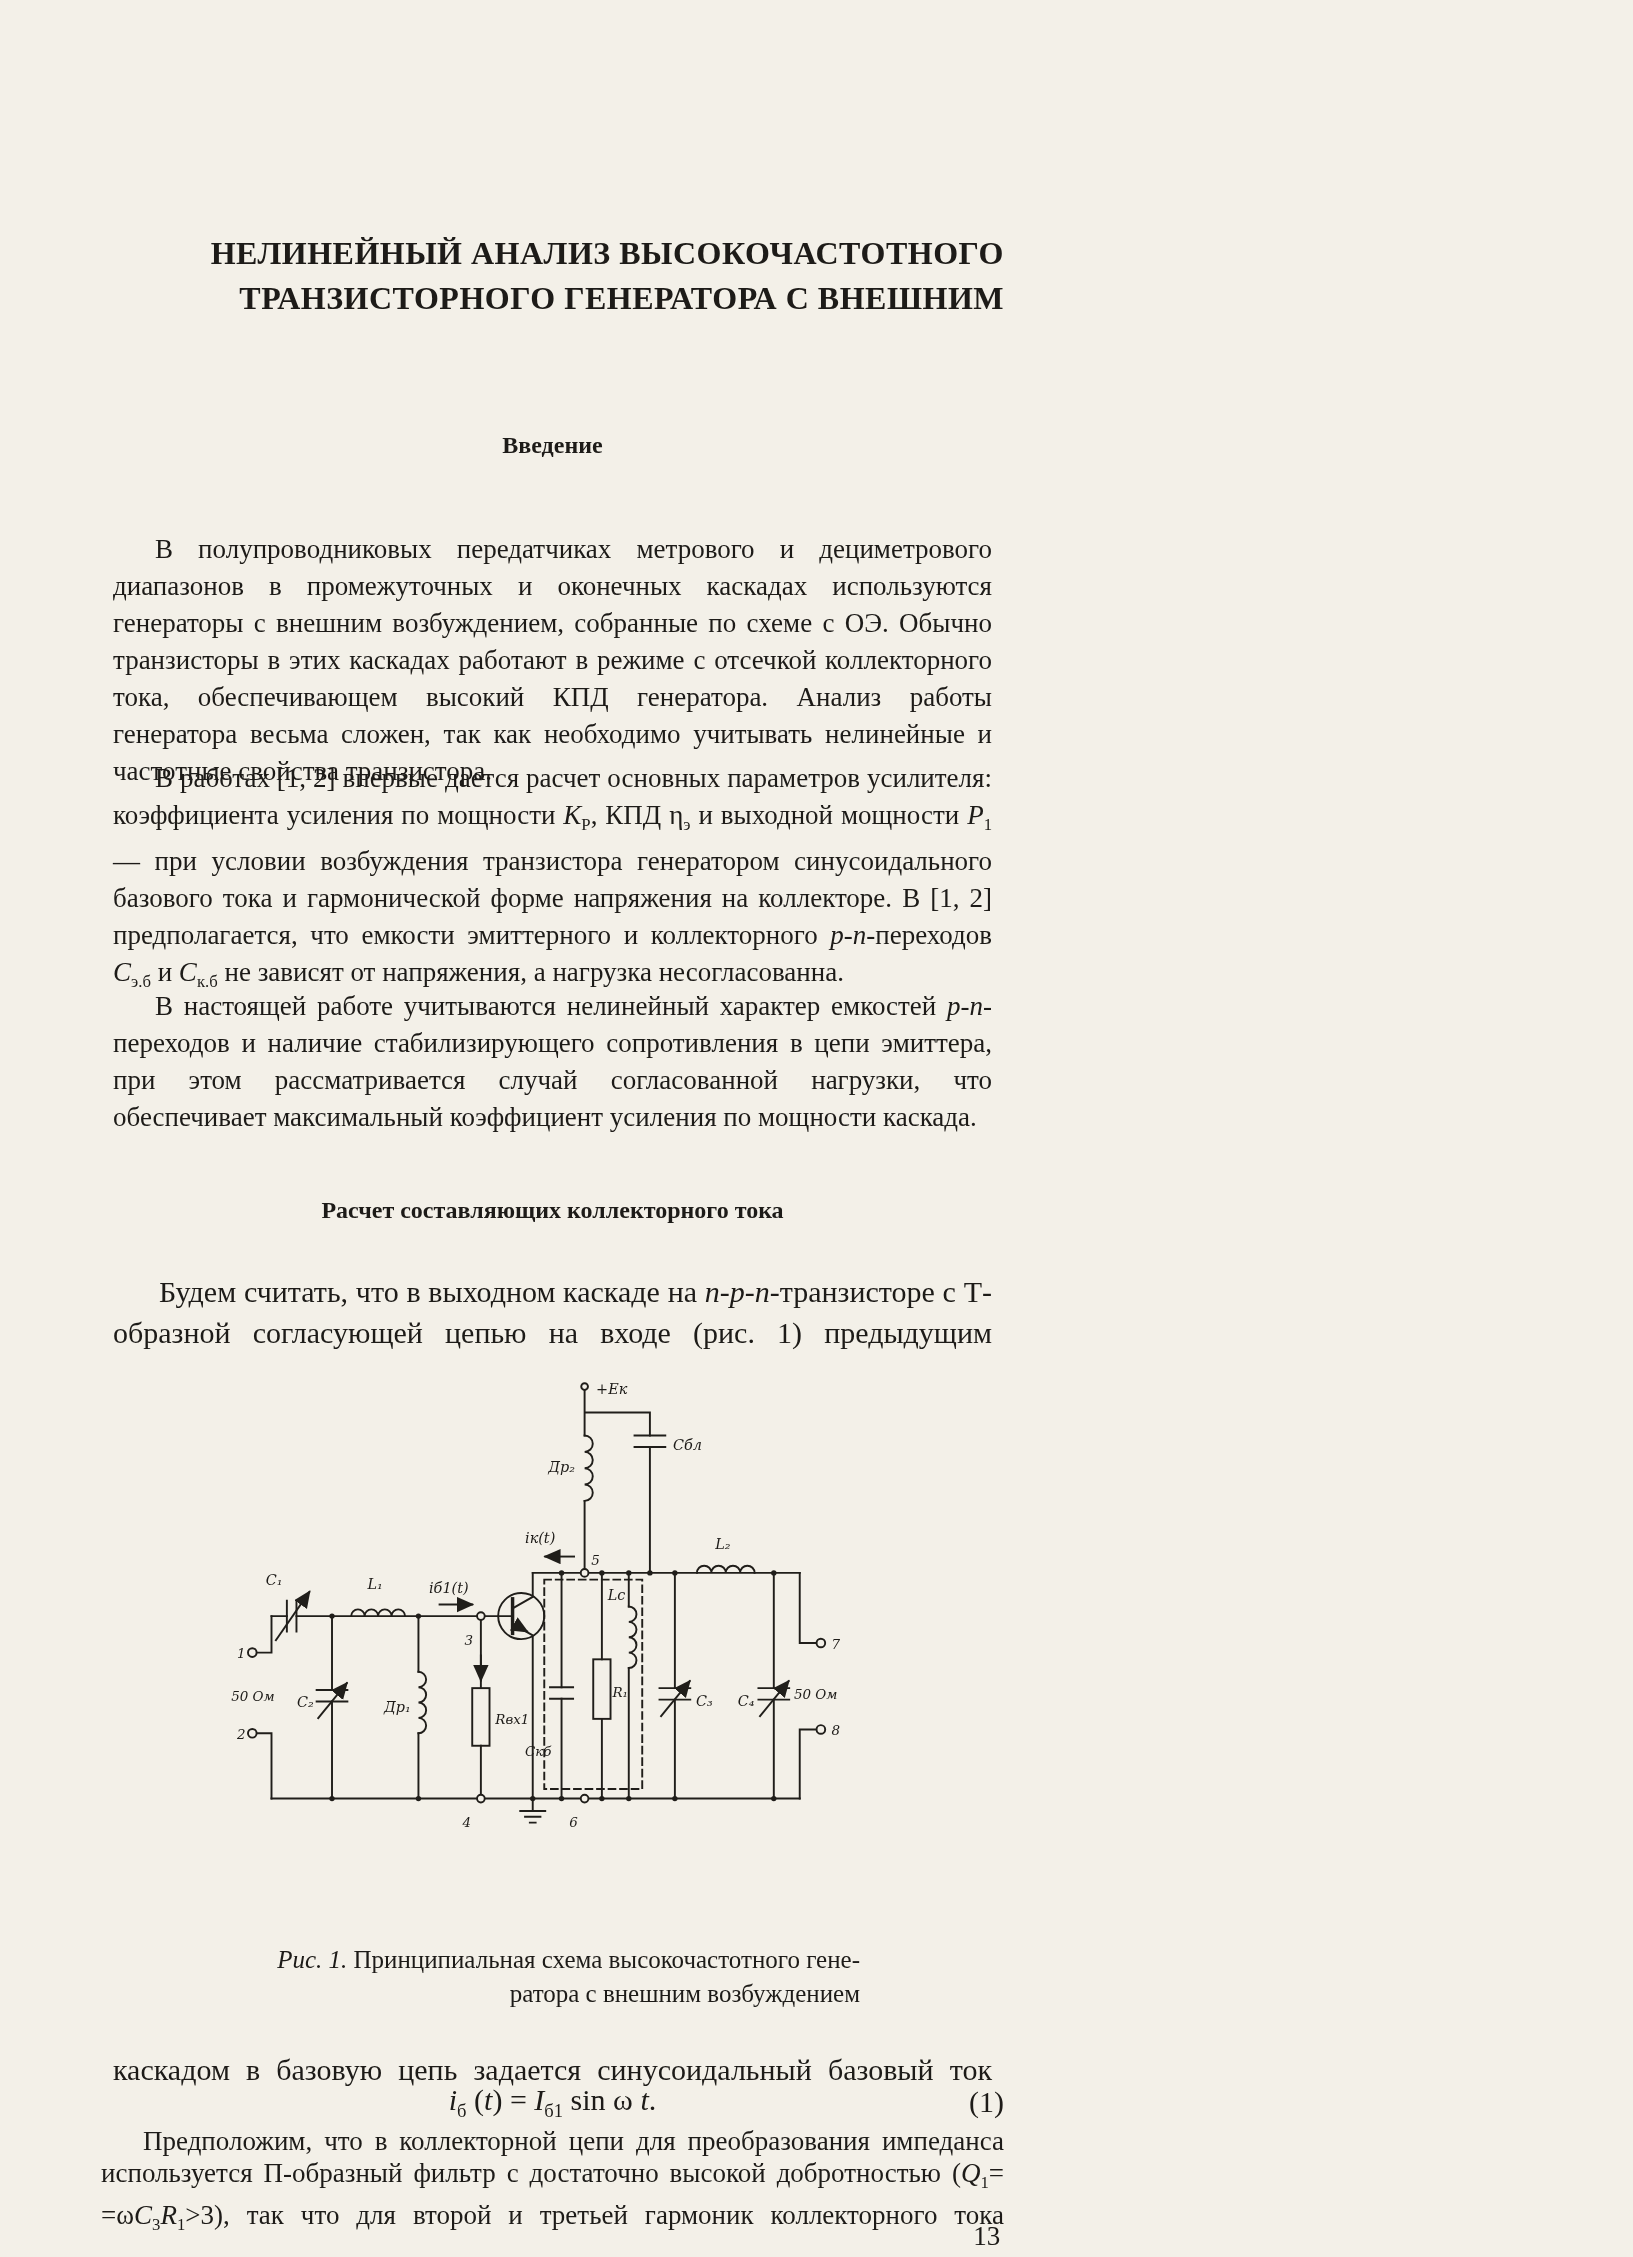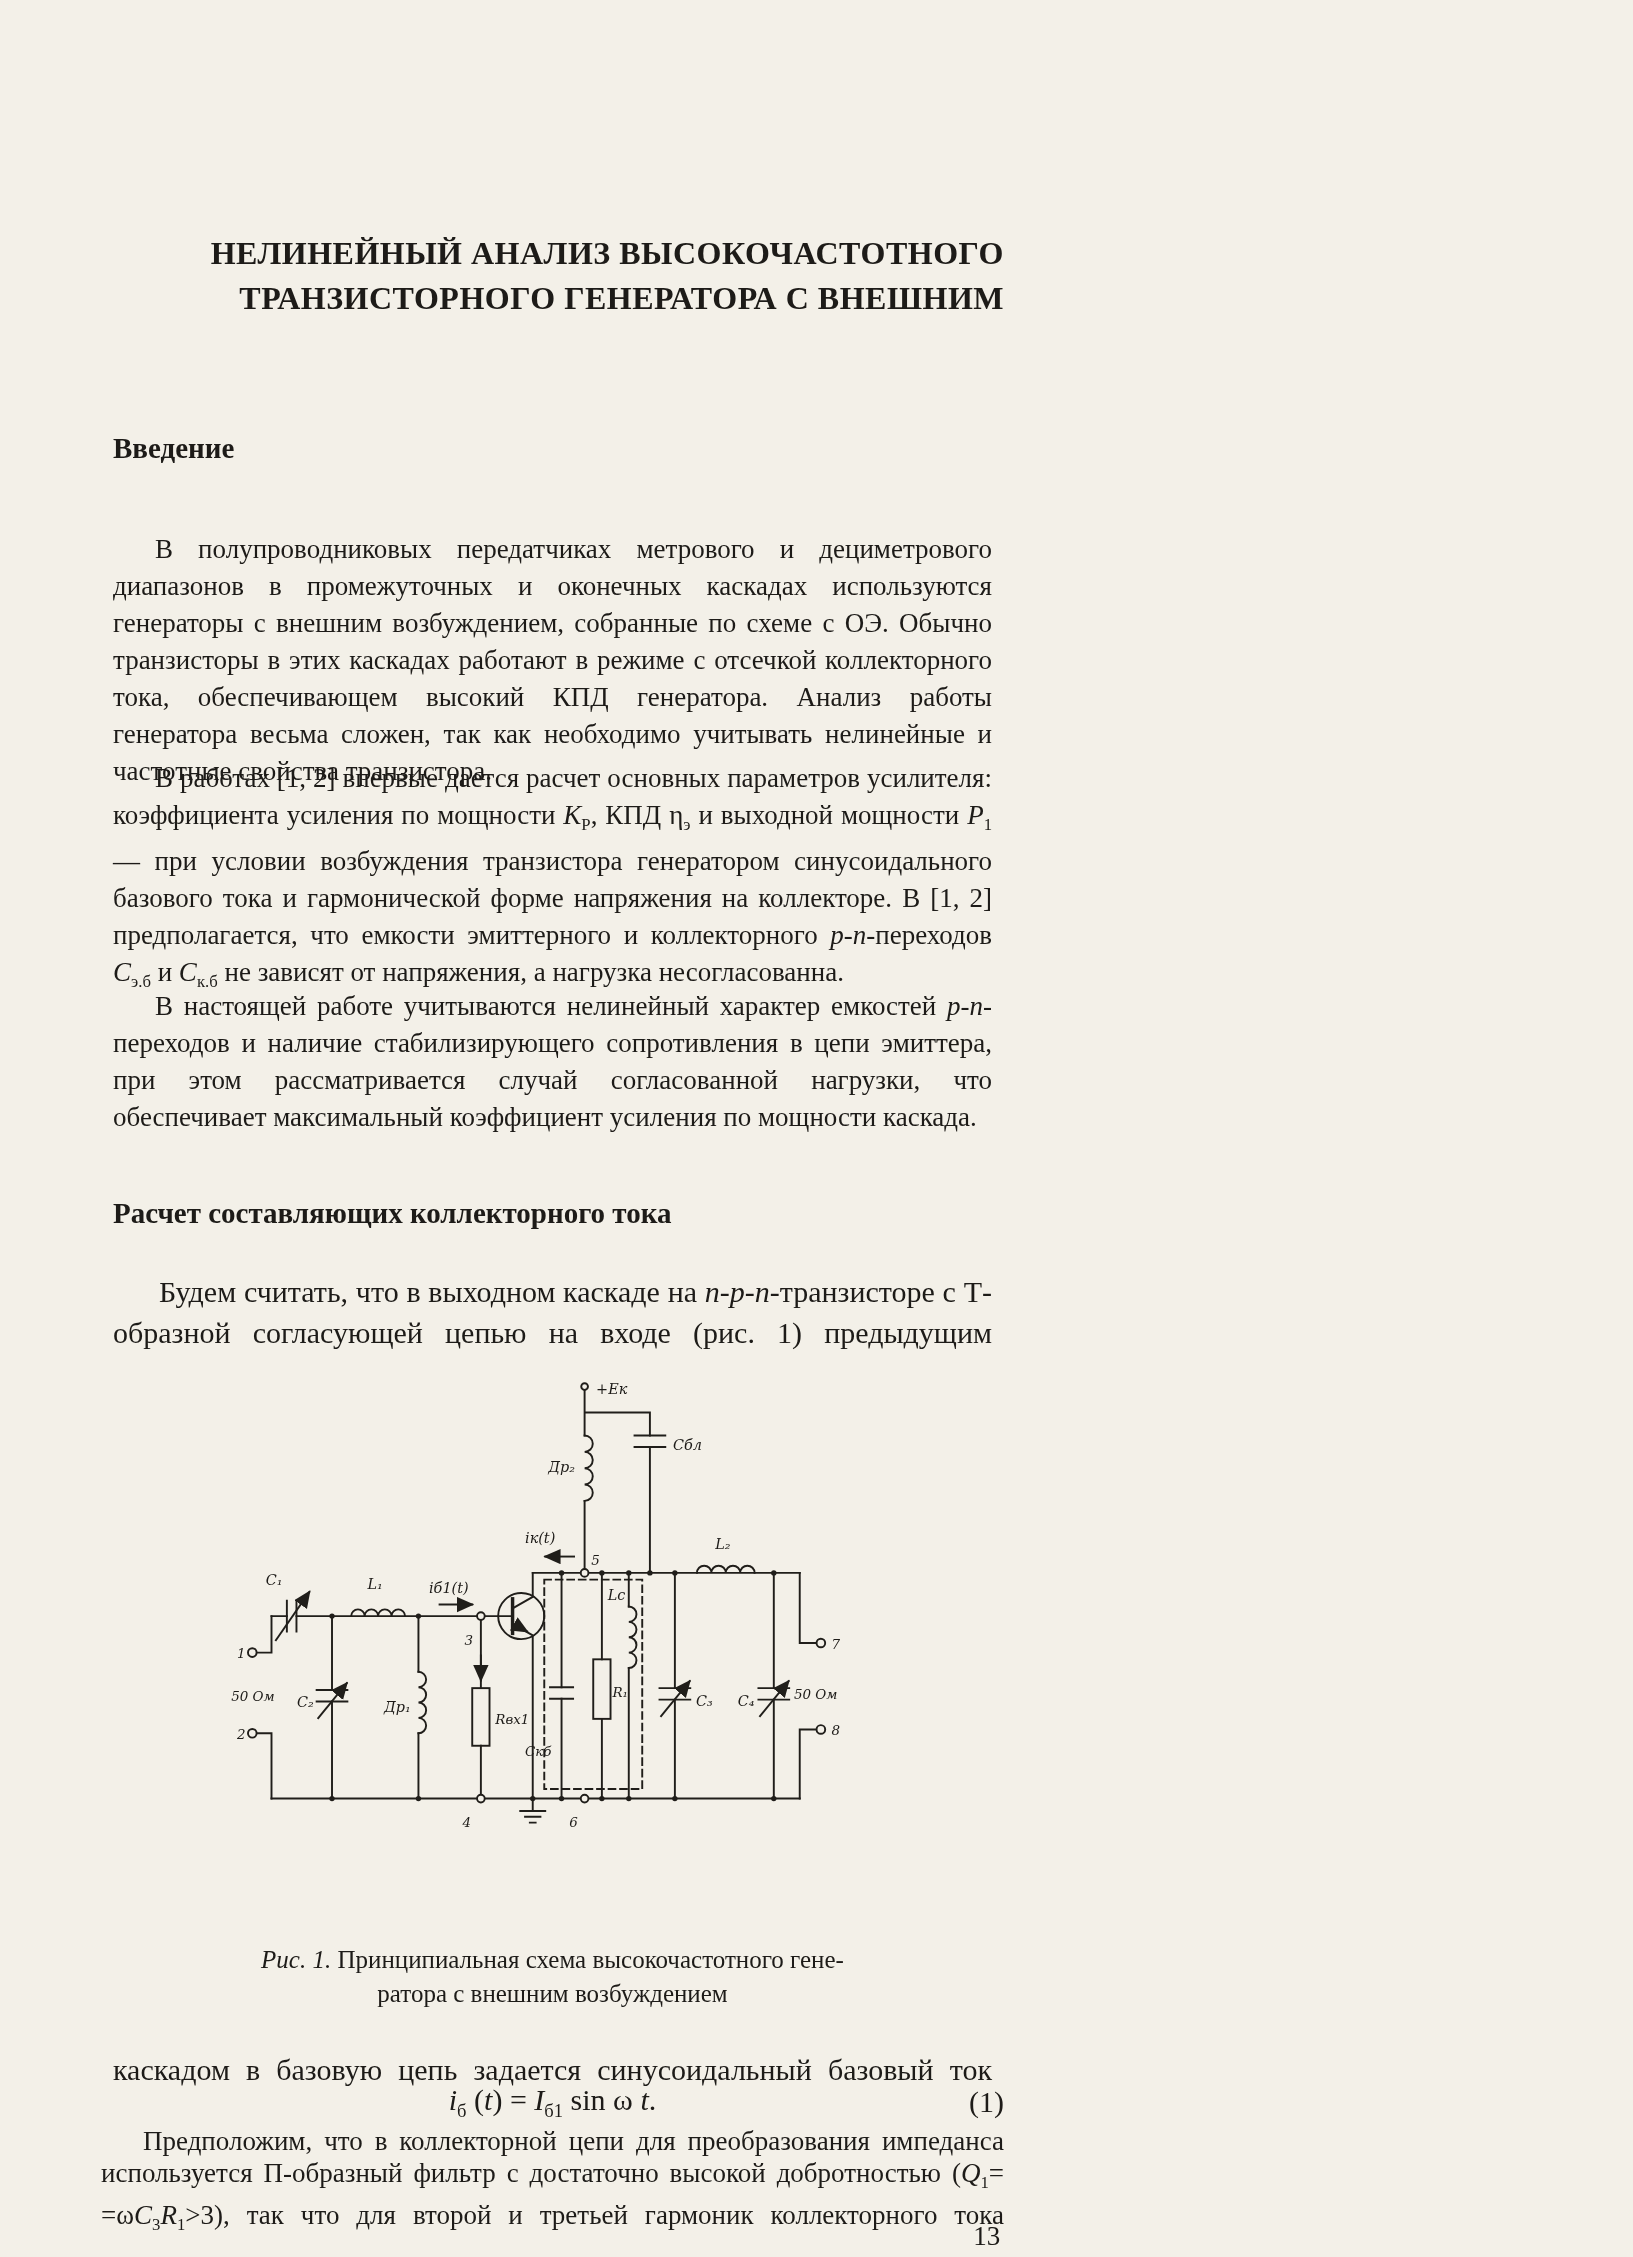--- a/index.html
+++ b/index.html
@@ -8,32 +8,32 @@
     background:#f3f0e8;color:#1d1b18;
     font-family:"Liberation Serif","DejaVu Serif",serif;
   }
   p{margin:12px;}
   .content{position:absolute;left:101px;top:0;width:903px;height:2258px;}
   .hdr{position:absolute;top:88px;left:0;right:0;display:flex;justify-content:space-between;
        font-weight:bold;font-size:27px;letter-spacing:0.5px;}
   .title{position:absolute;top:231px;left:0;right:0;text-align:right;font-weight:bold;
          font-size:32px;line-height:45px;letter-spacing:0.5px;}
   .tl{display:block;}
-  .h-c{position:absolute;left:12px;right:0;text-align:left;font-weight:bold;font-size:29px;}
+  .h-c{position:absolute;left:0;right:0;text-align:center;font-weight:bold;font-size:24px;}
   #h-intro{top:432px;}
   #h-calc{top:1197px;}
   .para{position:absolute;left:0;right:0;text-align:justify;font-size:27px;line-height:37px;
         text-indent:42px;}
   #p1{top:519px;}
   #p2{top:748px;}
   #p3{top:976px;}
   .lead{position:absolute;top:1259px;left:0;right:0;font-size:30px;line-height:41px;
         text-align:justify;text-align-last:justify;text-indent:46px;}
   .figwrap{position:absolute;left:231px;top:1376px;width:615px;height:461px;}
-  .caption{position:absolute;top:1943px;left:144px;width:615px;text-align:center;
+  .caption{position:absolute;top:1943px;left:144px;width:615px;text-align:right;
            font-size:25px;line-height:34px;}
   .cl{display:block;}
   .afterfig{position:absolute;top:2041px;left:0;right:0;font-size:30px;
             text-align:justify;text-align-last:justify;}
   .eqrow{position:absolute;top:2083px;left:0;right:0;text-align:center;font-size:30px;}
   .eqnum{position:absolute;right:0;top:1.9px;}
   .plast{position:absolute;top:2125px;left:0;right:0;font-size:27px;line-height:32px;}
   .plast span{display:block;text-align:justify;text-align-last:justify;}
   .plast span:first-child{text-indent:42px;}
   .pagenum{position:absolute;top:2221px;right:3.8px;font-size:27px;text-align:right;}

